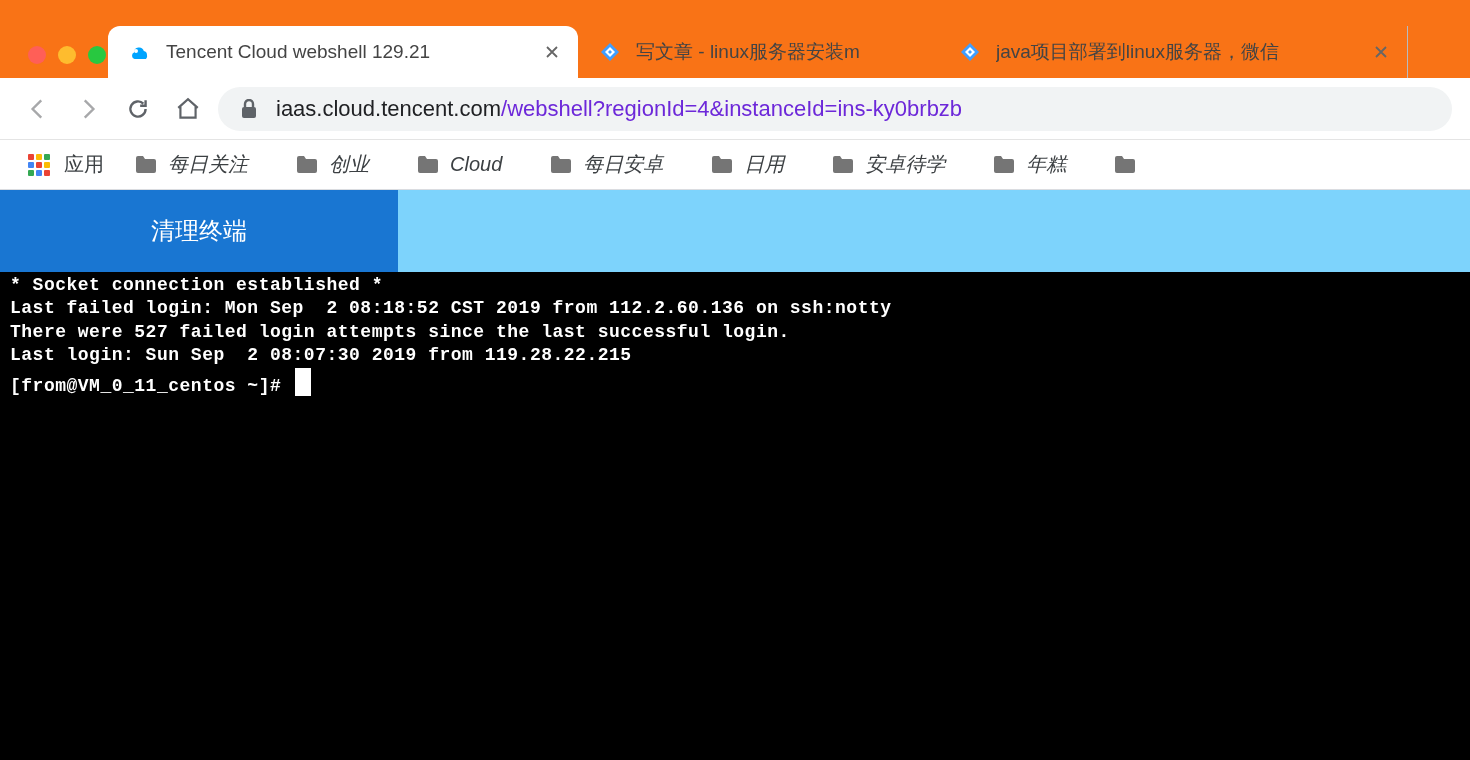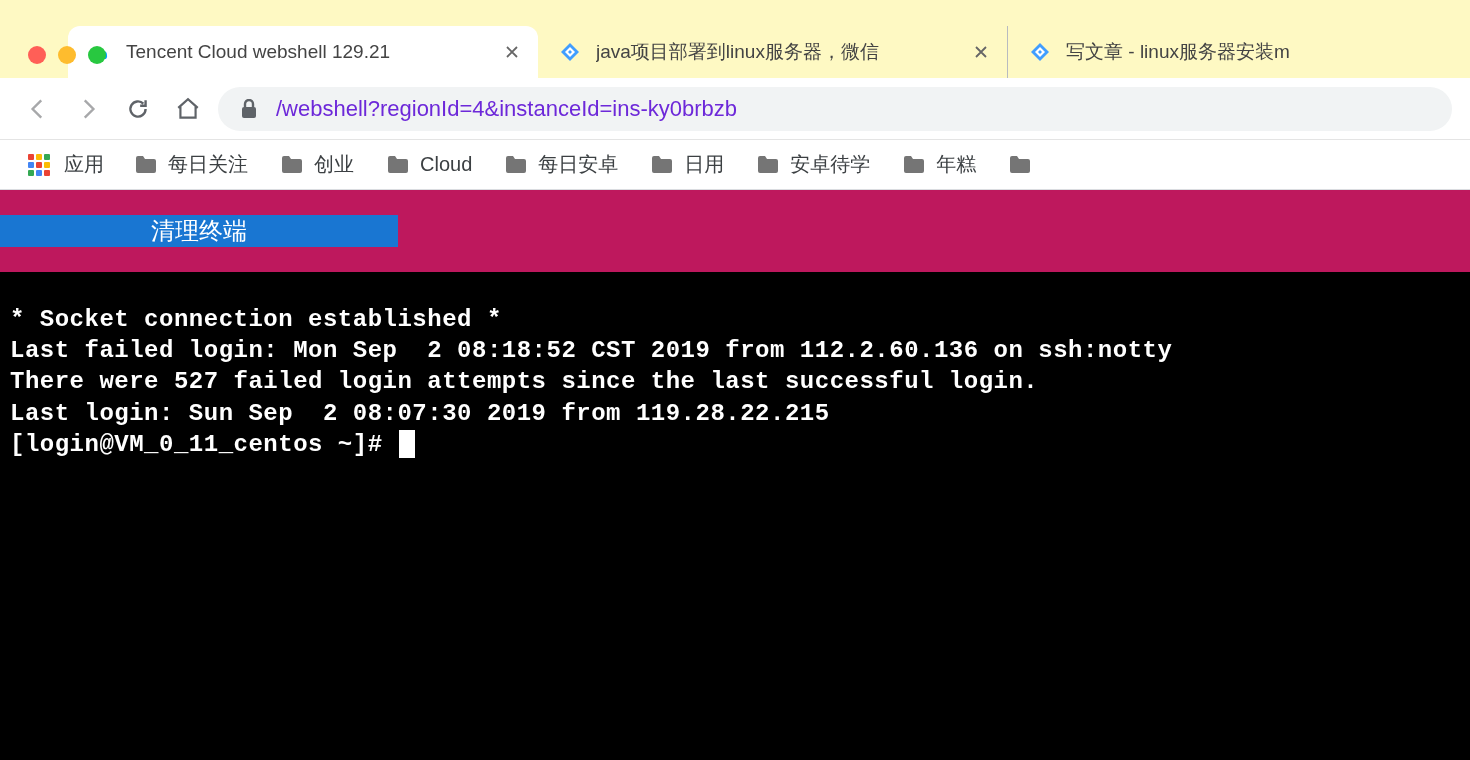--- a/index.html
+++ b/index.html
@@ -6,21 +6,21 @@
 body { font-family: -apple-system, BlinkMacSystemFont, "Segoe UI", sans-serif; width: 1470px; height: 760px; overflow: hidden; background: #fff; }
 
 
 .window-controls { position: absolute; top: 46px; left: 28px; display: flex; gap: 12px; z-index: 10; }
 .wc-dot { width: 18px; height: 18px; border-radius: 50%; }
 .wc-close { background: #ff5f57; }
 .wc-min { background: #febc2e; }
 .wc-max { background: #28c840; }
 
 
-.tab-strip { height: 78px; background: #fef9c3; display: flex; align-items: flex-end; padding-left: 68px; position: relative; }
+.tab-strip { height: 78px; background: #f97316; display: flex; align-items: flex-end; padding-left: 108px; position: relative; }
 .tab { height: 52px; display: flex; align-items: center; padding: 0 16px 0 20px; font-size: 19px; color: #444; position: relative; min-width: 0; }
 .tab.active { background: #fff; border-radius: 12px 12px 0 0; flex: 0 0 470px; }
 .tab.inactive { flex: 0 0 470px; border-right: 1px solid #b8bbc0; }
 .tab.inactive.last { flex: 0 0 360px; border-right: none; }
 .tab-favicon { width: 24px; height: 24px; margin-right: 14px; flex-shrink: 0; display: flex; align-items: center; justify-content: center; }
 .tab-title { white-space: nowrap; overflow: hidden; text-overflow: ellipsis; flex: 1; }
 .tab-close { width: 20px; height: 20px; margin-left: 10px; display: flex; align-items: center; justify-content: center; flex-shrink: 0; color: #666; cursor: pointer; }
 
 
 .cloud-icon svg { width: 24px; height: 24px; }
@@ -39,25 +39,25 @@
 
 
 .bm-row { height: 50px; background: #fff; display: flex; align-items: center; padding: 0 18px; gap: 8px; border-bottom: 1px solid #dadce0; }
 .apps-btn { display: flex; align-items: center; gap: 14px; padding: 4px 10px; font-size: 20px; color: #3c4043; cursor: pointer; }
 .apps-grid { width: 22px; height: 22px; display: grid; grid-template-columns: repeat(3,1fr); grid-template-rows: repeat(3,1fr); gap: 2px; }
 .apps-grid span { border-radius: 1px; }
 .bm-item { display: flex; align-items: center; gap: 10px; padding: 4px 12px; font-size: 20px; color: #3c4043; cursor: pointer; white-space: nowrap; }
 .folder-icon { color: #757575; display: flex; }
 
 
-.term-header { height: 82px; background: #be185d; display: flex; align-items: center; }
+.term-header { height: 82px; background: #7dd3fc; display: flex; }
 .term-btn { width: 398px; background: #1976d2; color: #fff; font-size: 24px; display: flex; align-items: center; justify-content: center; cursor: pointer; }
 
 
-.term-body { background: #000; color: #fff; height: calc(760px - 78px - 62px - 50px - 82px); padding: 32px 10px; font-family: "Courier New", Courier, monospace; font-size: 24px; line-height: 1.3; font-weight: bold; letter-spacing: 0.5px; }
+.term-body { background: #000; color: #fff; height: calc(760px - 78px - 62px - 50px - 82px); padding: 2px 10px; font-family: "Courier New", Courier, monospace; font-size: 18px; line-height: 1.3; font-weight: bold; letter-spacing: 0.5px; }
 .term-line { white-space: pre; }
 .cursor-block { display: inline-block; width: 16px; height: 28px; background: #fff; vertical-align: text-bottom; margin-left: 2px; }
 </style>
 </head>
 <body>
 
 <div class="window-controls">
   <div class="wc-dot wc-close"></div>
   <div class="wc-dot wc-min"></div>
   <div class="wc-dot wc-max"></div>
@@ -71,45 +71,45 @@
           <circle cx="8" cy="11" r="2" fill="#fff"></circle>
         </svg>
     </span>
     <span class="tab-title">Tencent Cloud webshell 129.21</span>
     <span class="tab-close">
       <svg width="14" height="14" viewBox="0 0 14 14">
           <path stroke="#666" stroke-width="1.8" d="M2 2l10 10M12 2L2 12"></path>
         </svg>
     </span>
   </div>
+  <div class="tab inactive last">
+    <span class="tab-favicon csdn-icon">
+      <svg viewBox="0 0 20 20">
+          <path fill="#409eff" d="M10 1l9 9-9 9-9-9z"></path>
+          <path fill="#fff" d="M10 5l5 5-5 5-5-5z"></path>
+          <path fill="#409eff" d="M10 8l2 2-2 2-2-2z"></path>
+        </svg>
+    </span>
+    <span class="tab-title">写文章 - linux服务器安装m</span>
+  </div>
   <div class="tab inactive">
     <span class="tab-favicon csdn-icon">
       <svg viewBox="0 0 20 20">
           <path fill="#409eff" d="M10 1l9 9-9 9-9-9z"></path>
           <path fill="#fff" d="M10 5l5 5-5 5-5-5z"></path>
           <path fill="#409eff" d="M10 8l2 2-2 2-2-2z"></path>
         </svg>
     </span>
     <span class="tab-title">java项目部署到linux服务器，微信</span>
     <span class="tab-close">
       <svg width="14" height="14" viewBox="0 0 14 14">
           <path stroke="#666" stroke-width="1.8" d="M2 2l10 10M12 2L2 12"></path>
         </svg>
     </span>
   </div>
-  <div class="tab inactive last">
-    <span class="tab-favicon csdn-icon">
-      <svg viewBox="0 0 20 20">
-          <path fill="#409eff" d="M10 1l9 9-9 9-9-9z"></path>
-          <path fill="#fff" d="M10 5l5 5-5 5-5-5z"></path>
-          <path fill="#409eff" d="M10 8l2 2-2 2-2-2z"></path>
-        </svg>
-    </span>
-    <span class="tab-title">写文章 - linux服务器安装m</span>
-  </div>
 </div>
 
 <div class="addr-row">
   <div class="nav-btn">
     <svg width="26" height="26" viewBox="0 0 24 24">
         <path fill="none" stroke="currentColor" stroke-width="2.2" d="M15 4l-8 8 8 8"></path>
       </svg>
   </div>
   <div class="nav-btn">
     <svg width="26" height="26" viewBox="0 0 24 24">
@@ -126,40 +126,41 @@
         <path fill="none" stroke="currentColor" stroke-width="2" d="M3 11l9-8 9 8M5 10v10h14V10"></path>
       </svg>
   </div>
   <div class="addr-bar">
     <span class="lock-icon">
       <svg width="18" height="20" viewBox="0 0 18 20">
           <rect x="2" y="8" width="14" height="11" rx="2" fill="#5f6368"></rect>
           <path fill="none" stroke="#5f6368" stroke-width="2.4" d="M5 8V5a4 4 0 0 1 8 0v3"></path>
         </svg>
     </span>
+    <span class="url-host">iaas.cloud.tencent.com</span>
       <span class="url-path">/webshell?regionId=4&amp;instanceId=ins-ky0brbzb</span>
   </div>
 </div>
 
 <div class="bm-row">
   <div class="apps-btn">
     <span class="apps-grid">
       <span style="background: rgb(234, 67, 53);"></span>
         <span style="background: rgb(251, 188, 5);"></span>
         <span style="background: rgb(52, 168, 83);"></span>
         <span style="background: rgb(66, 133, 244);"></span>
         <span style="background: rgb(234, 67, 53);"></span>
         <span style="background: rgb(251, 188, 5);"></span>
         <span style="background: rgb(52, 168, 83);"></span>
         <span style="background: rgb(66, 133, 244);"></span>
         <span style="background: rgb(234, 67, 53);"></span>
     </span>
     <span>应用</span>
   </div>
-  <div id="bm-container" style="display:flex; gap:8px;">
+  <div id="bm-container" style="display:flex; gap:23px;font-style:italic;">
       <div class="bm-item">
         <span class="folder-icon">
           <svg width="24" height="20" viewBox="0 0 24 20">
             <path fill="#757575" d="M2 3a2 2 0 0 1 2-2h5l2 3h9a2 2 0 0 1 2 2v10a2 2 0 0 1-2 2H4a2 2 0 0 1-2-2z"></path>
           </svg>
         </span>
         <span>每日关注</span>
       </div>
       <div class="bm-item">
         <span class="folder-icon">
@@ -225,14 +226,14 @@
   </div>
 </div>
 
 <div class="term-body">
   <div id="term-lines">
       <div class="term-line">* Socket connection established *</div>
       <div class="term-line">Last failed login: Mon Sep  2 08:18:52 CST 2019 from 112.2.60.136 on ssh:notty</div>
       <div class="term-line">There were 527 failed login attempts since the last successful login.</div>
       <div class="term-line">Last login: Sun Sep  2 08:07:30 2019 from 119.28.22.215</div>
     </div>
-  <div class="term-line"><span>[login@VM_0_11_centos ~]# </span><span class="cursor-block"></span></div>
+  <div class="term-line"><span>[from@VM_0_11_centos ~]# </span><span class="cursor-block"></span></div>
 </div>
 
 </body></html>

